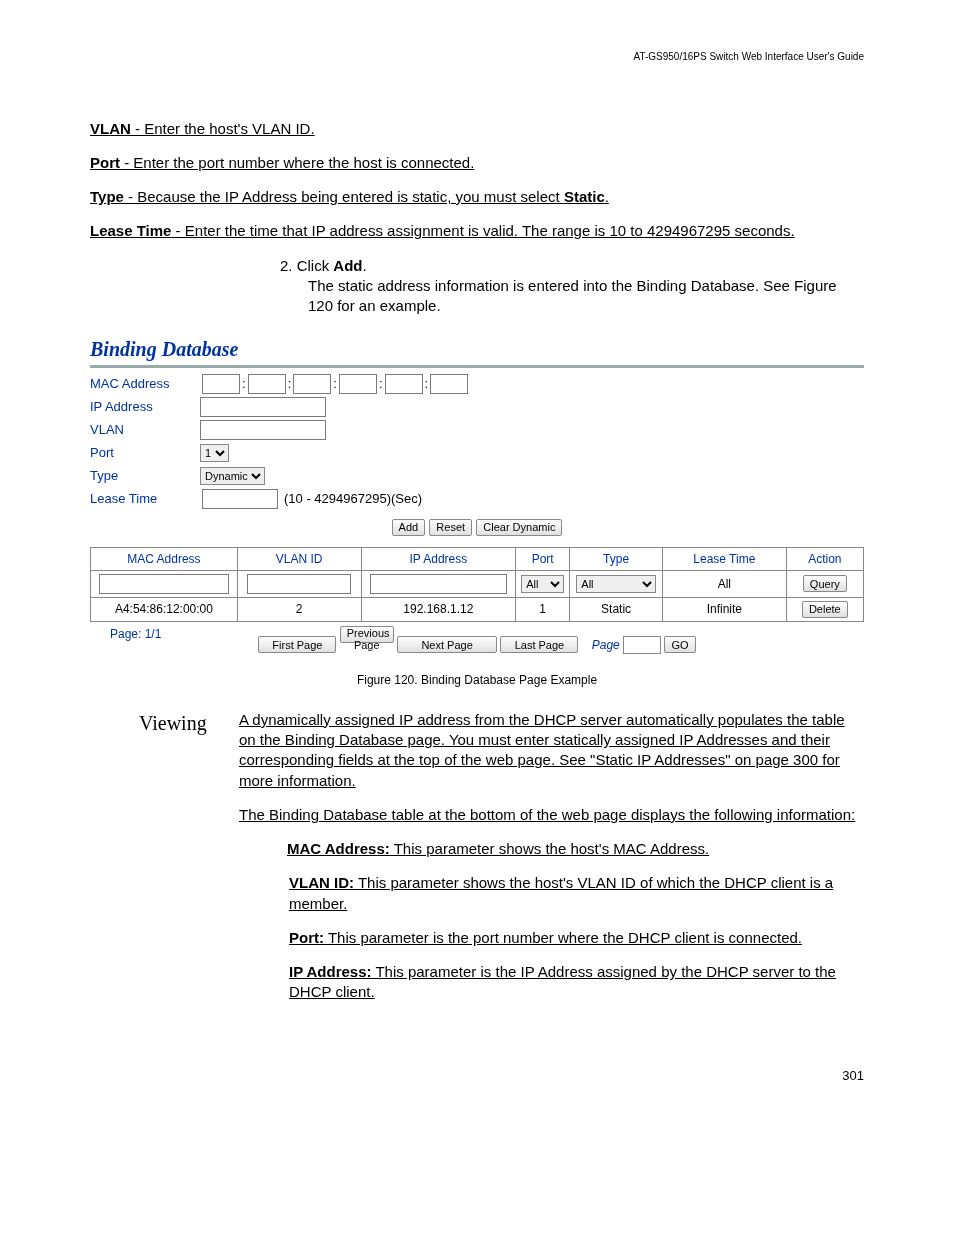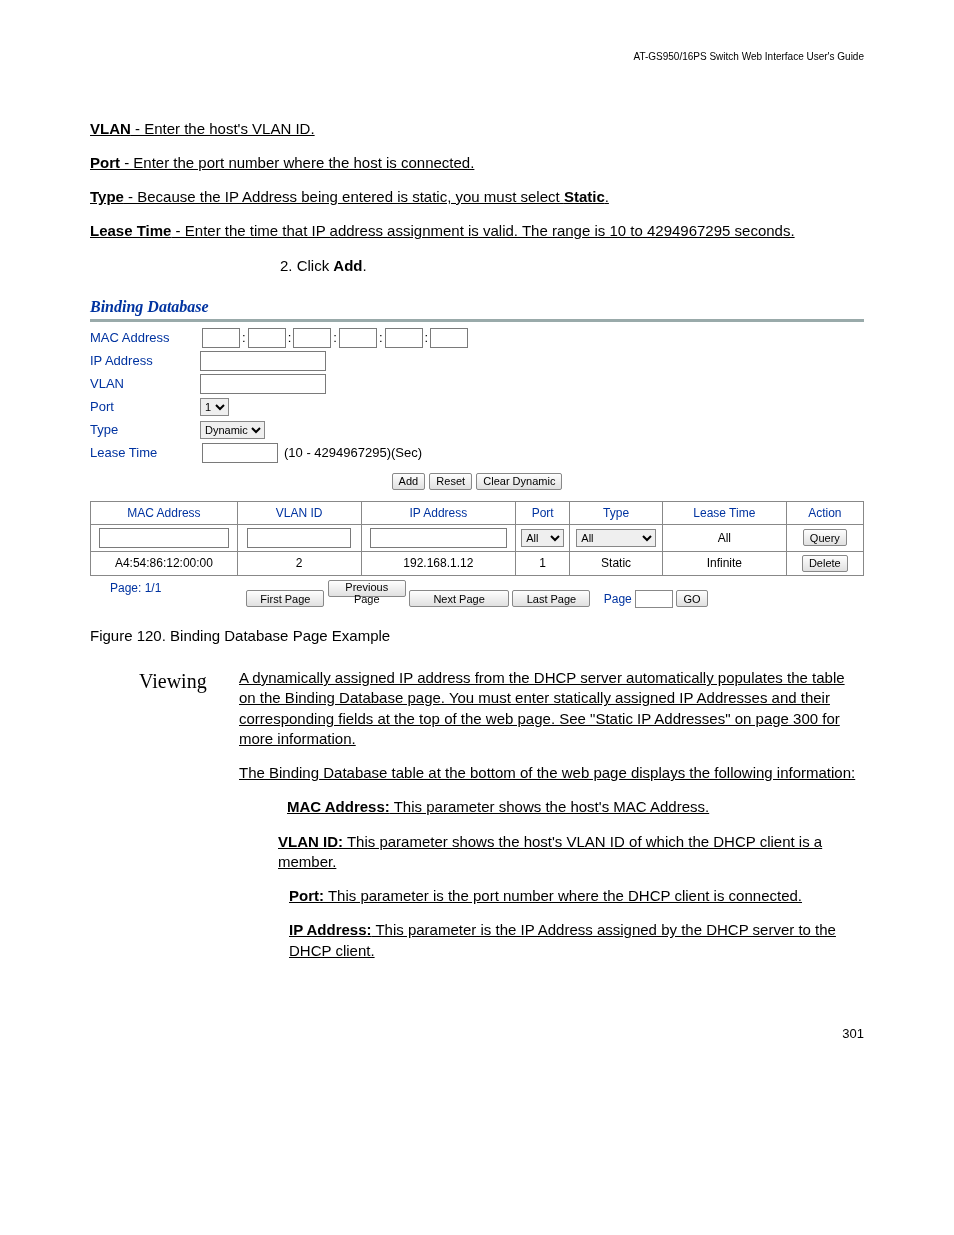--- a/index.html
+++ b/index.html
@@ -20,21 +20,21 @@
   }
   .main-indent { margin-left: 190px; }
   .sub-indent { margin-left: 240px; }
   .para { margin: 0 0 14px 0; text-decoration: underline; }
   b { font-weight: bold; }
   .figure-wrap { margin: 20px 0 18px 0; }
   .binding-title {
     color: #0033a0;
     font-weight: bold;
     font-style: italic;
-    font-size: 16px;
+    font-size: 20px;
     border-bottom: 3px solid #9aa; 
     padding-bottom: 2px;
     margin-bottom: 4px;
     font-family: "Times New Roman", serif;
   }
   .form-row { display: flex; align-items: center; height: 23px; font-size: 13px; }
   .form-label { color: #0033a0; width: 110px; }
   .tiny-input {
     width: 32px; height: 16px; border: 1px solid #7a7a7a; background:#fff;
     font-size: 11px; margin: 0 2px;
@@ -51,23 +51,23 @@
   .btn-row { text-align: center; margin: 6px 0 10px 0; }
   table.bd {
     width: 100%; border-collapse: collapse; font-size: 12px;
   }
   table.bd th, table.bd td {
     border: 1px solid #888; text-align: center; padding: 3px 4px;
   }
   table.bd th { color: #0033a0; font-weight: normal; background:#fff; }
   .pager { font-size: 12px; margin-top: 4px; text-align: center; position: relative; }
   .pager .pl { color:#0033a0; position:absolute; left:20px; }
-  .pager .pr { color:#0033a0; display:inline; margin-left: 10px; }
+  .pager .pr { color:#0033a0; display:inline; margin-left: 10px; font-style: italic; }
   .pager .pinput { width: 32px; height: 14px; border:1px solid #888; font-size:11px; }
-  .caption { text-align:left; margin: 18px 0 22px 0; font-size: 15px; }
+  .caption { text-align:center; margin: 18px 0 22px 0; font-size: 12px; }
   .section-row { display: flex; align-items: flex-start; }
   .section-head {
     font-family: Liberation Serif, serif;
     font-size: 20px;
     width: 100px;
     margin-left: 49px;
     flex: none;
   }
   .section-body { flex: 1; }
   .footer { text-align: right; font-size: 13px; margin-top: 50px; }
@@ -88,20 +88,21 @@
 <div class="sub-indent para">
   <b>Type</b><span> - Because the IP Address being entered is static, you must select </span><b>Static</b><span>.</span>
 </div>
 
 <div class="main-indent para">
   <b>Lease Time</b><span> - Enter the time that IP address assignment is valid. The range is 10 to 4294967295 seconds.</span>
 </div>
 
 <div class="main-indent">
   <span>2.   Click </span><b>Add</b><span>.</span><br>
+  <span style="margin-left:28px; display:block;">The static address information is entered into the Binding Database. See Figure 120 for an example.</span>
 </div>
 
 <div class="figure-wrap">
   <div class="binding-title">Binding Database</div>
 
   <div class="form-row">
     <span class="form-label">MAC Address</span>
     <input class="tiny-input" style=""> :
     <input class="tiny-input" style=""> :
     <input class="tiny-input" style=""> :
@@ -170,41 +171,41 @@
       <td>Static</td>
       <td>Infinite</td>
       <td><button class="btn">Delete</button></td>
     </tr>
   </tbody>
     </table>
 
   <div class="pager">
     <span class="pl">Page: 1/1</span>
     <button class="btn" style="width:78px">First Page</button>
-    <button class="btn" style="width:78px">Previous Page</button>
+    <button class="btn" style="width:54px">Previous Page</button>
     <button class="btn" style="width:100px">Next Page</button>
     <button class="btn" style="width:78px">Last Page</button>
     <span class="pr">Page</span>
     <input class="pinput" style="">
     <button class="btn">GO</button>
   </div>
 </div>
 
 <div class="caption">Figure 120. Binding Database Page Example</div>
 
 <div class="section-row">
   <div class="section-head">Viewing</div>
   <div class="section-body">
     <div class="para">A dynamically assigned IP address from the DHCP server automatically populates the table on the Binding Database page. You must enter statically assigned IP Addresses and their corresponding fields at the top of the web page. See "Static IP Addresses" on page 300 for more information.</div>
     <div class="para">The Binding Database table at the bottom of the web page displays the following information:</div>
 
     <div class="para" style="margin-left:48px">
       <b>MAC Address:</b><span> This parameter shows the host's MAC Address.</span>
     </div>
-    <div class="para" style="margin-left:39px">
+    <div class="para" style="margin-left:50px">
       <b>VLAN ID:</b><span> This parameter shows the host's VLAN ID of which the DHCP client is a member.</span>
     </div>
     <div class="para" style="margin-left:50px">
       <b>Port:</b><span> This parameter is the port number where the DHCP client is connected.</span>
     </div>
     <div class="para" style="margin-left:50px">
       <b>IP Address:</b><span> This parameter is the IP Address assigned by the DHCP server to the DHCP client.</span>
     </div>
   </div>
 </div>

